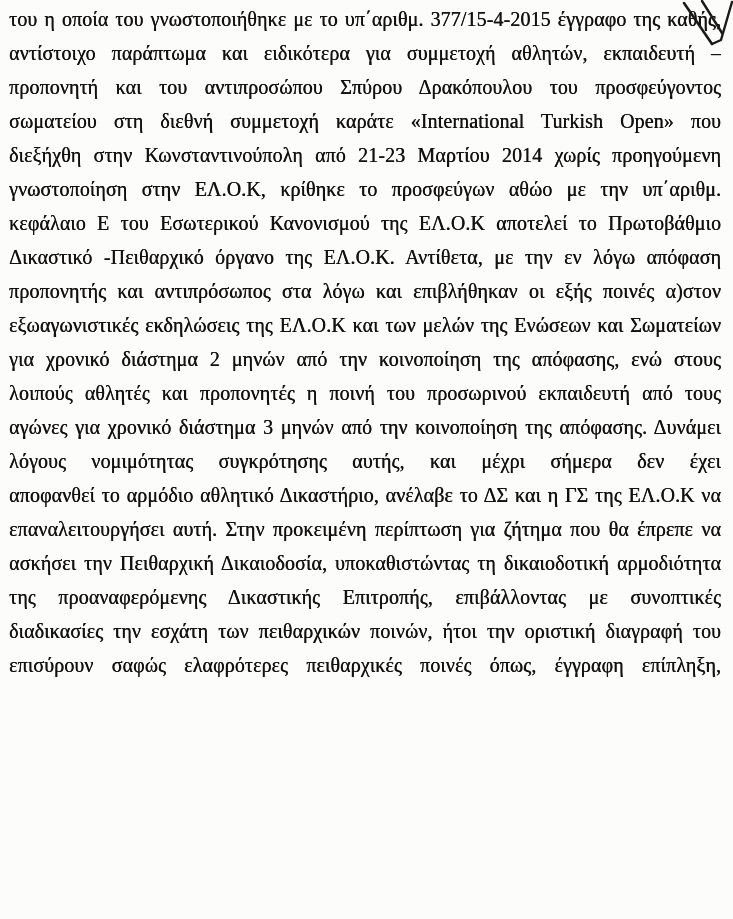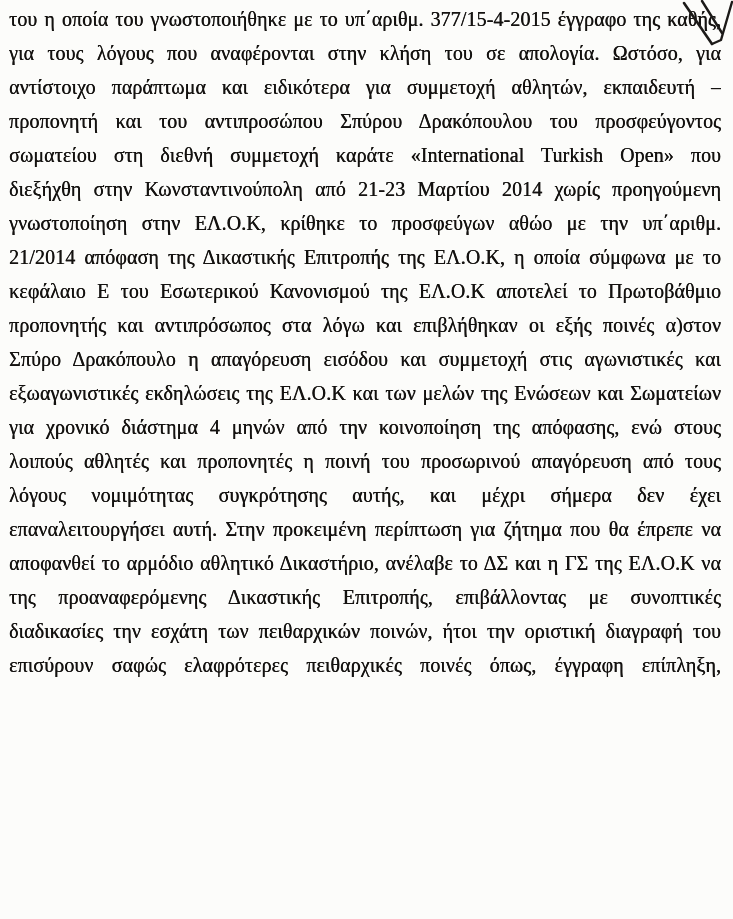--- a/index.html
+++ b/index.html
@@ -45,36 +45,36 @@
     display: block;
     width: 100%;
     height: 100%;
   }
 </style>
 </head>
 <body>
 
 <div class="page">
   <div class="text-line">του η οποία του γνωστοποιήθηκε με το υπ΄αριθμ. 377/15-4-2015 έγγραφο της καθής,</div>
-  <div class="text-line">για τους λόγους που αναφέρονται στην κλήση του σε απολογία. Ωστόσο, για</div>
   <div class="text-line">αντίστοιχο παράπτωμα και ειδικότερα για συμμετοχή αθλητών, εκπαιδευτή –</div>
   <div class="text-line">προπονητή και του αντιπροσώπου Σπύρου Δρακόπουλου του προσφεύγοντος</div>
   <div class="text-line">σωματείου στη διεθνή συμμετοχή καράτε «International Turkish Open» που</div>
   <div class="text-line">διεξήχθη στην Κωνσταντινούπολη από 21-23 Μαρτίου 2014 χωρίς προηγούμενη</div>
   <div class="text-line">γνωστοποίηση στην ΕΛ.Ο.Κ, κρίθηκε το προσφεύγων αθώο με την υπ΄αριθμ.</div>
-  <div class="text-line">21/2014 απόφαση της Δικαστικής Επιτροπής της ΕΛ.Ο.Κ, η οποία σύμφωνα με το</div>
   <div class="text-line">κεφάλαιο Ε του Εσωτερικού Κανονισμού της ΕΛ.Ο.Κ αποτελεί το Πρωτοβάθμιο</div>
+  <div class="text-line">Δικαστικό -Πειθαρχικό όργανο της ΕΛ.Ο.Κ. Αντίθετα, με την εν λόγω απόφαση</div>
   <div class="text-line">προπονητής και αντιπρόσωπος στα λόγω και επιβλήθηκαν οι εξής ποινές α)στον</div>
-  <div class="text-line">Σπύρο Δρακόπουλο η απαγόρευση εισόδου και συμμετοχή στις αγωνιστικές και</div>
   <div class="text-line">εξωαγωνιστικές εκδηλώσεις της ΕΛ.Ο.Κ και των μελών της Ενώσεων και Σωματείων</div>
-  <div class="text-line">για χρονικό διάστημα 4 μηνών από την κοινοποίηση της απόφασης, ενώ στους</div>
-  <div class="text-line">λοιπούς αθλητές και προπονητές η ποινή του προσωρινού απαγόρευση από τους</div>
+  <div class="text-line">για χρονικό διάστημα 2 μηνών από την κοινοποίηση της απόφασης, ενώ στους</div>
+  <div class="text-line">λοιπούς αθλητές και προπονητές η ποινή του προσωρινού εκπαιδευτή από τους</div>
+  <div class="text-line">αγώνες για χρονικό διάστημα 3 μηνών από την κοινοποίηση της απόφασης. Δυνάμει</div>
   <div class="text-line">λόγους νομιμότητας συγκρότησης αυτής, και μέχρι σήμερα δεν έχει</div>
+  <div class="text-line">αποφανθεί το αρμόδιο αθλητικό Δικαστήριο, ανέλαβε το ΔΣ και η ΓΣ της ΕΛ.Ο.Κ να</div>
   <div class="text-line">επαναλειτουργήσει αυτή. Στην προκειμένη περίπτωση για ζήτημα που θα έπρεπε να</div>
-  <div class="text-line">αποφανθεί το αρμόδιο αθλητικό Δικαστήριο, ανέλαβε το ΔΣ και η ΓΣ της ΕΛ.Ο.Κ να</div>
+  <div class="text-line">ασκήσει την Πειθαρχική Δικαιοδοσία, υποκαθιστώντας τη δικαιοδοτική αρμοδιότητα</div>
   <div class="text-line">της προαναφερόμενης Δικαστικής Επιτροπής, επιβάλλοντας με συνοπτικές</div>
   <div class="text-line">διαδικασίες την εσχάτη των πειθαρχικών ποινών, ήτοι την οριστική διαγραφή του</div>
   <div class="text-line">επισύρουν σαφώς ελαφρότερες πειθαρχικές ποινές όπως, έγγραφη επίπληξη,</div>
 </div>
 
 <div class="handwritten-mark">
   <svg viewBox="0 0 55 52" xmlns="http://www.w3.org/2000/svg">
     <path d="M6 3 L34 44" stroke="#1c1a18" stroke-width="2.6" stroke-linecap="round" fill="none"></path>
     <path d="M24 1 L44 33" stroke="#1c1a18" stroke-width="2.4" stroke-linecap="round" fill="none"></path>
     <path d="M54 2 L43 40 L34 44" stroke="#1c1a18" stroke-width="2.4" stroke-linecap="round" stroke-linejoin="round" fill="none"></path>

